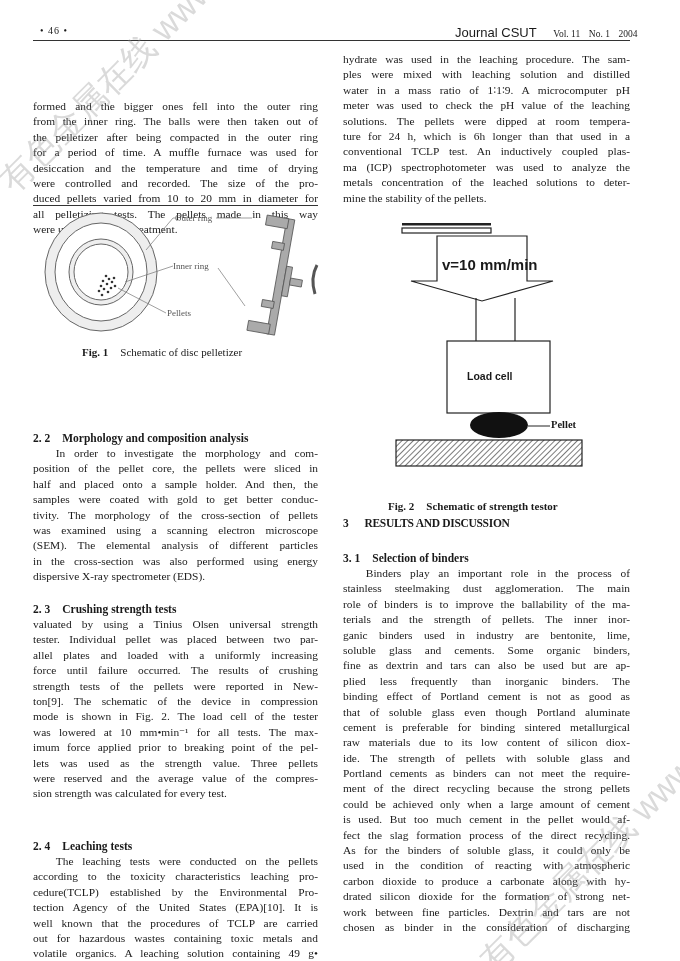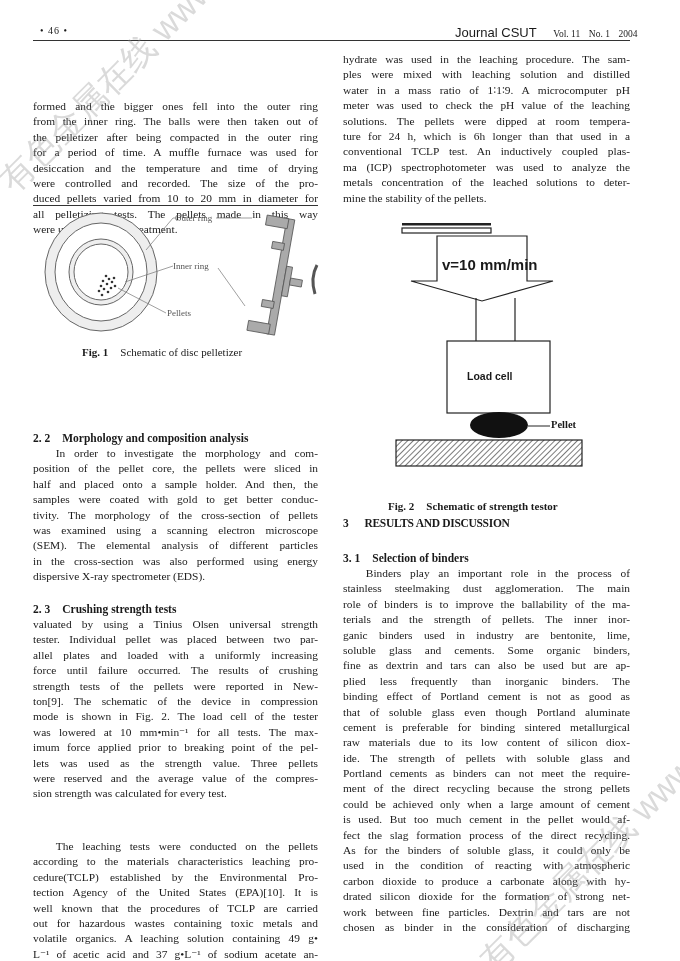--- a/index.html
+++ b/index.html
@@ -129,22 +129,25 @@
   <span class="line">ton[9]. The schematic of the device in compression</span>
   <span class="line">mode is shown in Fig. 2. The load cell of the tester</span>
   <span class="line">was lowered at 10 mm•min⁻¹ for all tests. The max-</span>
   <span class="line">imum force applied prior to breaking point of the pel-</span>
   <span class="line">lets was used as the strength value. Three pellets</span>
   <span class="line">were reserved and the average value of the compres-</span>
   <span class="line last">sion strength was calculated for every test.</span>
 </div>
 
 <div class="col left-col" style="top:792px;">
+  <div class="h2">
+    <span class="num">2. 4</span><span>Leaching tests</span>
+  </div>
   <span class="line" style="padding-left:2em;">The leaching tests were conducted on the pellets</span>
-  <span class="line">according to the materials characteristics leaching pro-</span>
+  <span class="line">according to the toxicity characteristics leaching pro-</span>
   <span class="line">cedure(TCLP) established by the Environmental Pro-</span>
   <span class="line">tection Agency of the United States (EPA)[10]. It is</span>
   <span class="line">well known that the procedures of TCLP are carried</span>
   <span class="line">out for hazardous wastes containing toxic metals and</span>
   <span class="line">volatile organics. A leaching solution containing 49 g•</span>
   <span class="line">L⁻¹ of acetic acid and 37 g•L⁻¹ of sodium acetate an-</span>
 </div>
 
 <div class="col right-col" style="top:52px;">
   <span class="line">hydrate was used in the leaching procedure. The sam-</span>

